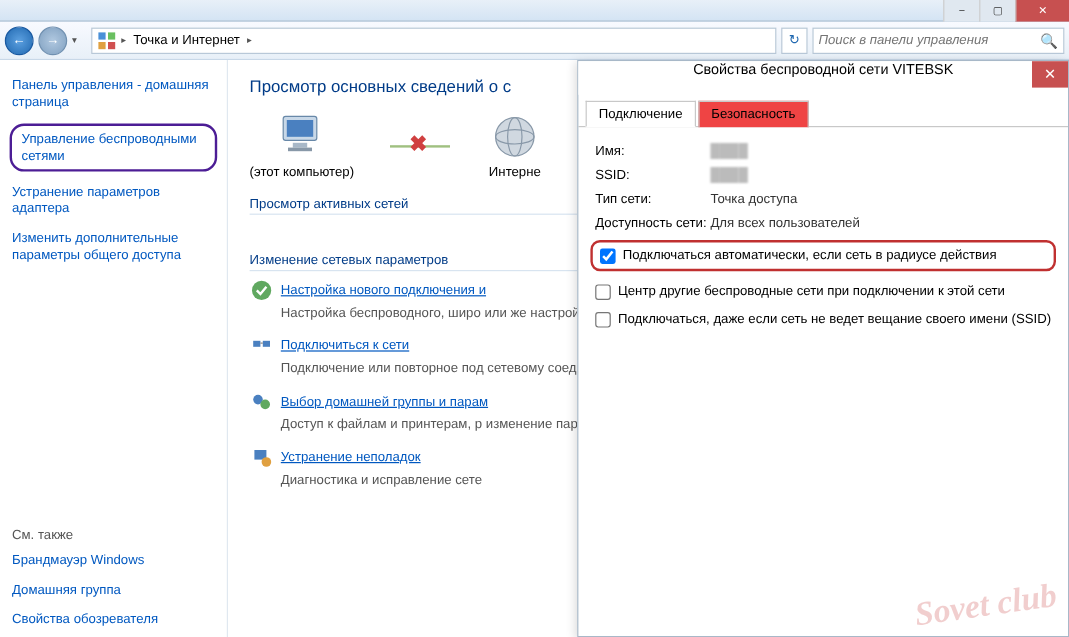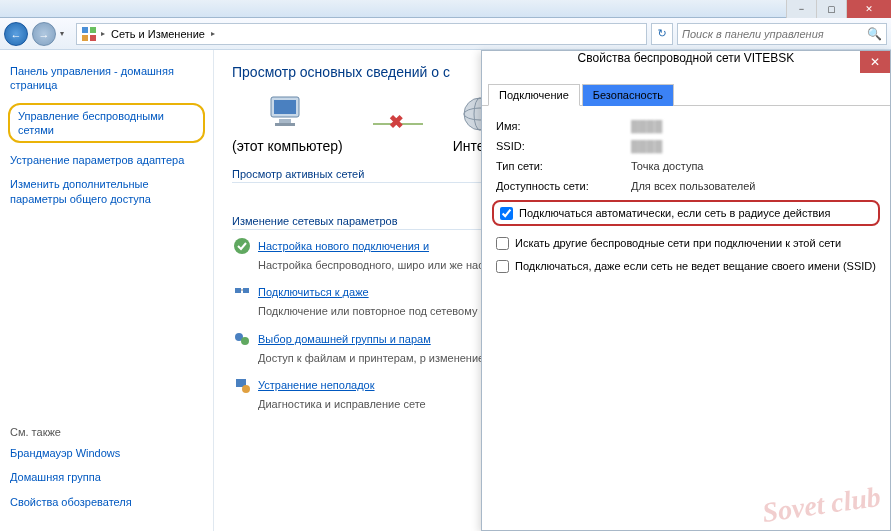--- a/index.html
+++ b/index.html
@@ -22,49 +22,49 @@
 .bc-icon { width: 16px; height: 16px; display: inline-flex; align-items: center; justify-content: center; }
 .bc-seg { color: #000; padding: 0 2px; cursor: pointer; }
 .bc-arrow { color: #555; font-size: 8px; }
 .nav-refresh { width: 22px; height: 22px; background: #fff; border: 1px solid #b8c8d8; display: flex; align-items: center; justify-content: center; color: #2068b0; cursor: pointer; }
 .search-box { width: 210px; background: #fff; border: 1px solid #b8c8d8; height: 22px; display: flex; align-items: center; padding: 0 4px; }
 .search-input { border: none; outline: none; font-size: 11px; font-style: italic; color: #888; width: 100%; }
 .search-icon { color: #2068b0; font-size: 12px; }
 
 
 .body-wrap { display: flex; height: calc(100% - 50px); }
-.sidebar { width: 214px; background: #fff; padding: 14px 10px; border-right: 1px solid #e0e8f0; }
+.sidebar { width: 190px; background: #fff; padding: 14px 10px; border-right: 1px solid #e0e8f0; }
 .sidebar a { color: #0058c0; text-decoration: none; display: block; margin-bottom: 10px; line-height: 1.3; }
-.sidebar .highlighted { border: 2px solid #eab308; border-radius: 12px; padding: 4px 8px; margin: 4px -2px 10px; }
+.sidebar .highlighted { border: 2px solid #4c1d95; border-radius: 12px; padding: 4px 8px; margin: 4px -2px 10px; }
 .sidebar .also { margin-top: 220px; color: #555; font-size: 11px; }
 
 .main { flex: 1; padding: 14px 18px; position: relative; }
 .main h1 { color: #003b87; font-weight: normal; font-size: 14px; margin-bottom: 14px; }
 .net-row { display: flex; align-items: center; gap: 30px; margin-bottom: 8px; }
 .net-item { text-align: center; }
 .net-icon { width: 48px; height: 40px; margin: 0 auto 4px; display: flex; align-items: center; justify-content: center; }
-.net-label { font-size: 14px; }
+.net-label { font-size: 11px; }
 .net-x { color: #d04040; font-size: 18px; font-weight: bold; }
 .section-hdr { color: #003b87; font-size: 11px; margin: 14px 0 6px; border-bottom: 1px solid #d8e4f0; padding-bottom: 2px; }
 .sub-text { font-size: 11px; color: #333; margin-left: 20px; margin-bottom: 12px; }
 .task-link { color: #0058c0; margin-bottom: 2px; display: flex; align-items: center; gap: 6px; }
 .task-link a { color: #0058c0; }
 .task-desc { color: #555; font-size: 11px; margin-left: 26px; margin-bottom: 10px; line-height: 1.3; }
 .task-icon { width: 20px; height: 20px; display: inline-flex; align-items: center; justify-content: center; }
 
 
 .dialog { position: absolute; right: 0; top: 50px; width: 410px; height: 481px; background: #fff; border: 1px solid #a8b8c8; box-shadow: -2px 2px 8px rgba(0,0,0,0.15); z-index: 10; }
 .dlg-title { height: 28px; background: #fff; display: flex; justify-content: center; position: relative; font-size: 12px; padding: 0 8px; }
 .dlg-close { position: absolute; right: 0; top: 0; width: 30px; height: 22px; background: #c75050; color: #fff; display: flex; align-items: center; justify-content: center; cursor: pointer; font-size: 12px; }
 .dlg-tabs { display: flex; border-bottom: 1px solid #c8c8c8; padding: 0 6px; margin-top: 4px; }
-.dlg-tab { padding: 4px 10px; border: 1px solid #c8c8c8; border-bottom: none; background: #3b82f6; margin-right: 2px; font-size: 11px; cursor: pointer; position: relative; top: 1px; }
+.dlg-tab { padding: 4px 10px; border: 1px solid #c8c8c8; border-bottom: none; background: #ef4444; margin-right: 2px; font-size: 11px; cursor: pointer; position: relative; top: 1px; }
 .dlg-tab.active { background: #fff; border-bottom: 1px solid #fff; }
 .dlg-body { padding: 14px 14px; }
 .prop-row { display: flex; margin-bottom: 8px; font-size: 11px; }
-.prop-label { width: 135px; }
+.prop-label { width: 96px; }
 .prop-val { color: #333; }
 .smudge { color: #bbb; filter: blur(1px); }
 .chk-row { display: flex; align-items: center; gap: 6px; font-size: 11px; margin-bottom: 8px; line-height: 1.3; }
 .chk-row input { margin-top: 1px; }
 .highlighted-chk { border: 2px solid #c03030; border-radius: 8px; padding: 4px 6px; margin: 8px -4px 10px; }
 
 
 .watermark { position: absolute; right: 10px; bottom: 10px; font-size: 28px; color: rgba(200,60,60,0.25); font-weight: bold; font-style: italic; transform: rotate(-8deg); pointer-events: none; z-index: 100; font-family: Georgia, serif; }
 .help-link { position: absolute; right: 8px; top: 56px; width: 18px; height: 18px; background: #4a90d8; color: #fff; border-radius: 2px; display: flex; align-items: center; justify-content: center; font-size: 11px; cursor: pointer; z-index: 5; }
 
@@ -88,21 +88,21 @@
   <div class="breadcrumb">
     <span class="bc-icon">
       <svg width="16" height="16" viewBox="0 0 16 16">
           <rect x="1" y="1" width="6" height="6" fill="#4a90d8"></rect>
           <rect x="9" y="1" width="6" height="6" fill="#6ac060"></rect>
           <rect x="1" y="9" width="6" height="6" fill="#e0a040"></rect>
           <rect x="9" y="9" width="6" height="6" fill="#d05050"></rect>
         </svg>
     </span>
     <span class="bc-arrow">▸</span>
-    <span class="bc-seg">Сеть и Изменение</span>
+    <span class="bc-seg">Точка и Интернет</span>
     <span class="bc-arrow">▸</span>
   </div>
   <div class="nav-refresh">↻</div>
   <div class="search-box">
     <input class="search-input" placeholder="Поиск в панели управления" style="">
     <span class="search-icon">🔍</span>
   </div>
 </div>
 
 <div class="help-link">?</div>
@@ -171,21 +171,21 @@
 или же настройка маршрутизатор</div>
 
     <div class="task-link">
       <span class="task-icon">
           <svg width="20" height="20">
             <rect x="3" y="6" width="6" height="5" fill="#4a80c0"></rect>
             <rect x="11" y="6" width="6" height="5" fill="#4a80c0"></rect>
             <line x1="9" y1="8" x2="11" y2="8" stroke="#888"></line>
           </svg>
         </span>
-      <a href="#">Подключиться к даже</a>
+      <a href="#">Подключиться к сети</a>
     </div>
     <div class="task-desc">Подключение или повторное под
 сетевому соединению или подкл</div>
 
     <div class="task-link">
       <span class="task-icon">
           <svg width="20" height="20">
             <circle cx="7" cy="8" r="4" fill="#4a80c0"></circle>
             <circle cx="13" cy="12" r="4" fill="#60a860"></circle>
           </svg>
@@ -236,21 +236,21 @@
       </div>
 
     <div class="highlighted-chk">
       <label class="chk-row" style="margin-bottom:0">
         <input type="checkbox" checked="" style="">
         <span>Подключаться автоматически, если сеть в радиусе действия</span>
       </label>
     </div>
     <label class="chk-row">
       <input type="checkbox" style="">
-      <span>Искать другие беспроводные сети при подключении к этой сети</span>
+      <span>Центр другие беспроводные сети при подключении к этой сети</span>
     </label>
     <label class="chk-row">
       <input type="checkbox" style="">
       <span>Подключаться, даже если сеть не ведет вещание своего имени (SSID)</span>
     </label>
   </div>
 </div>
 
 <div class="watermark">Sovet club</div>
 

